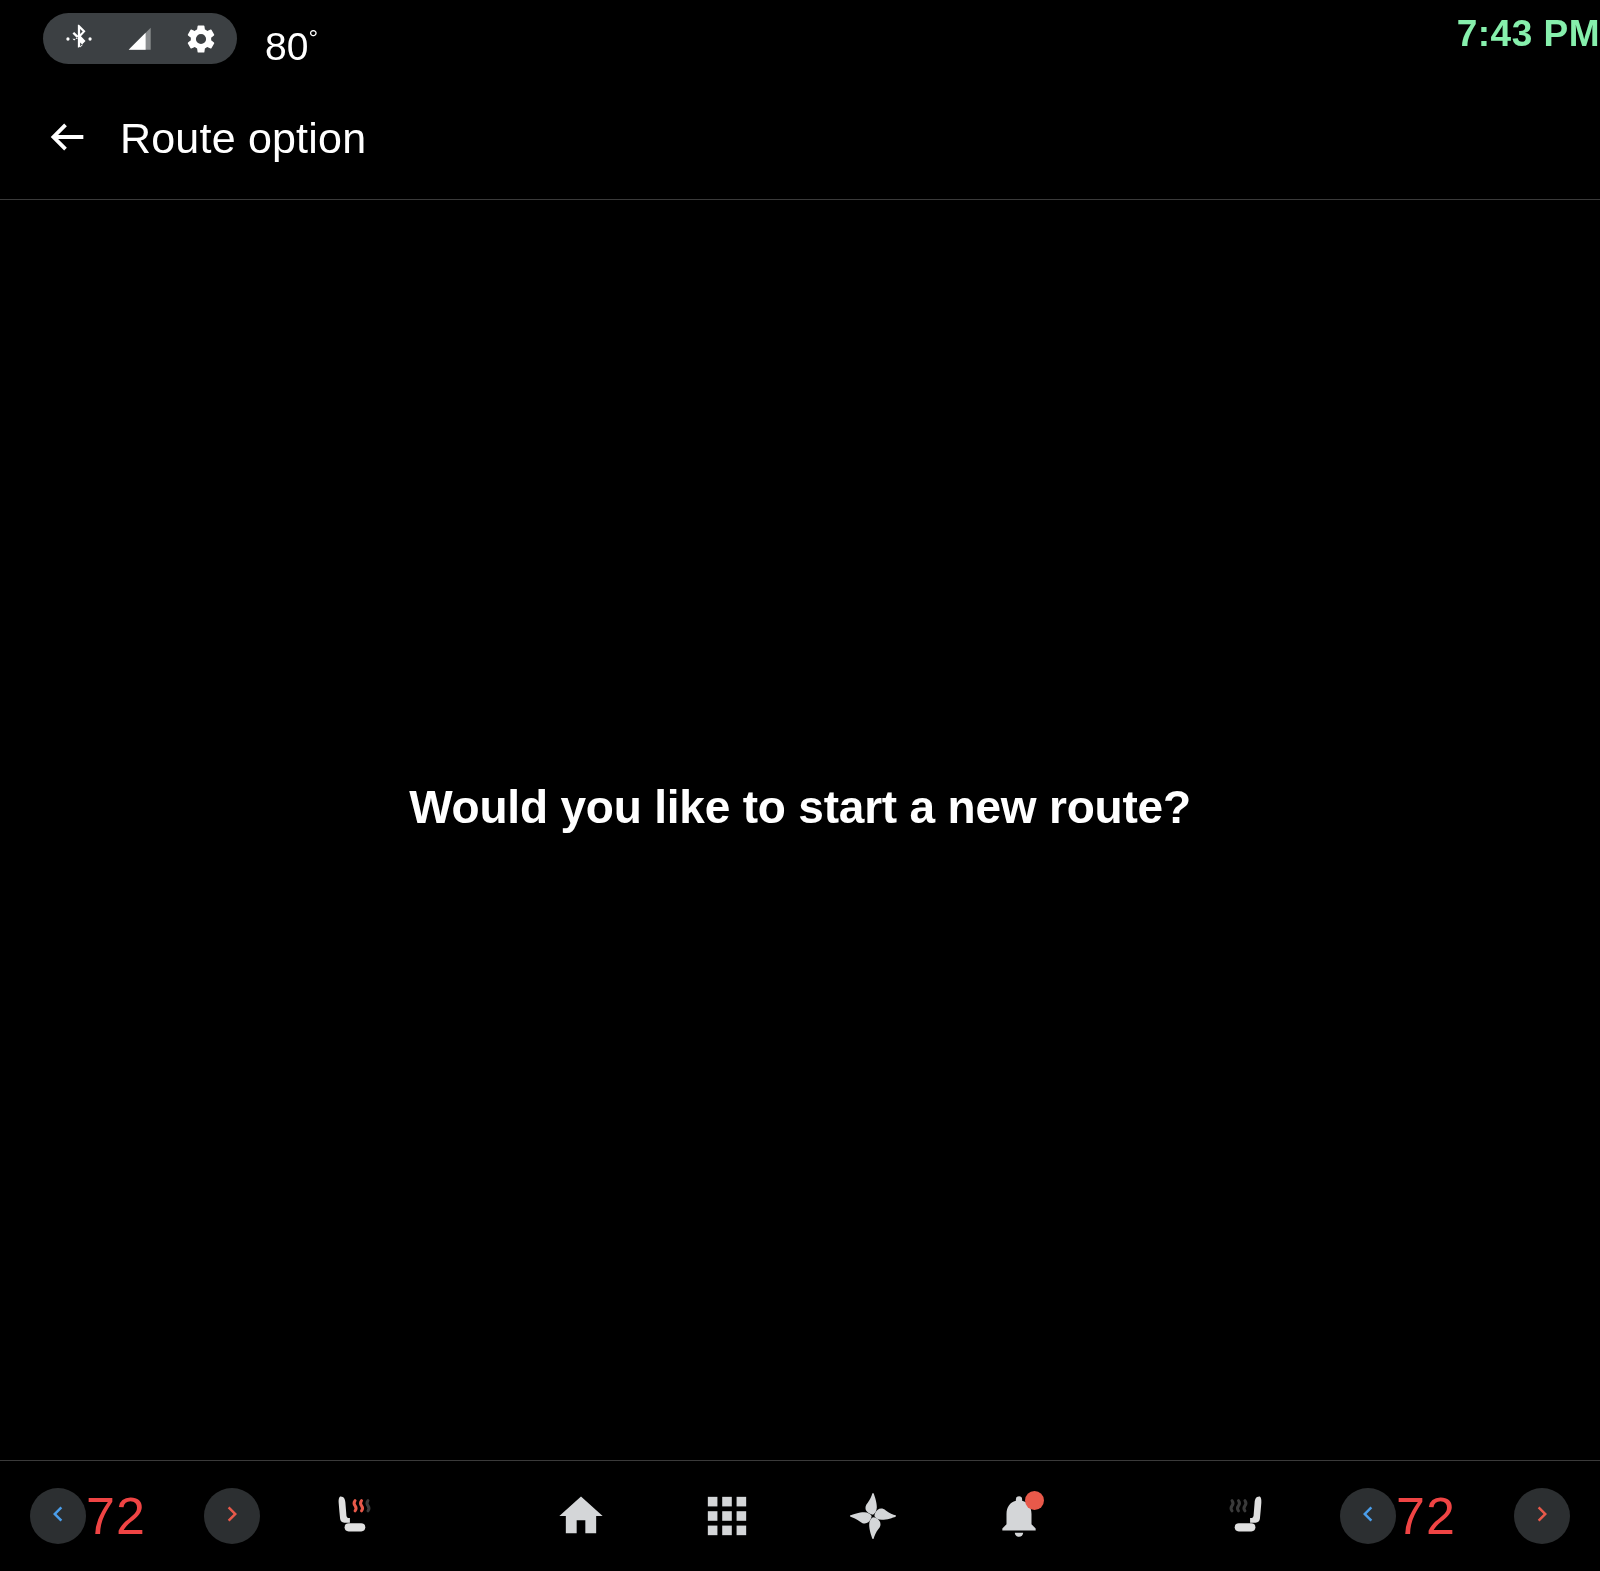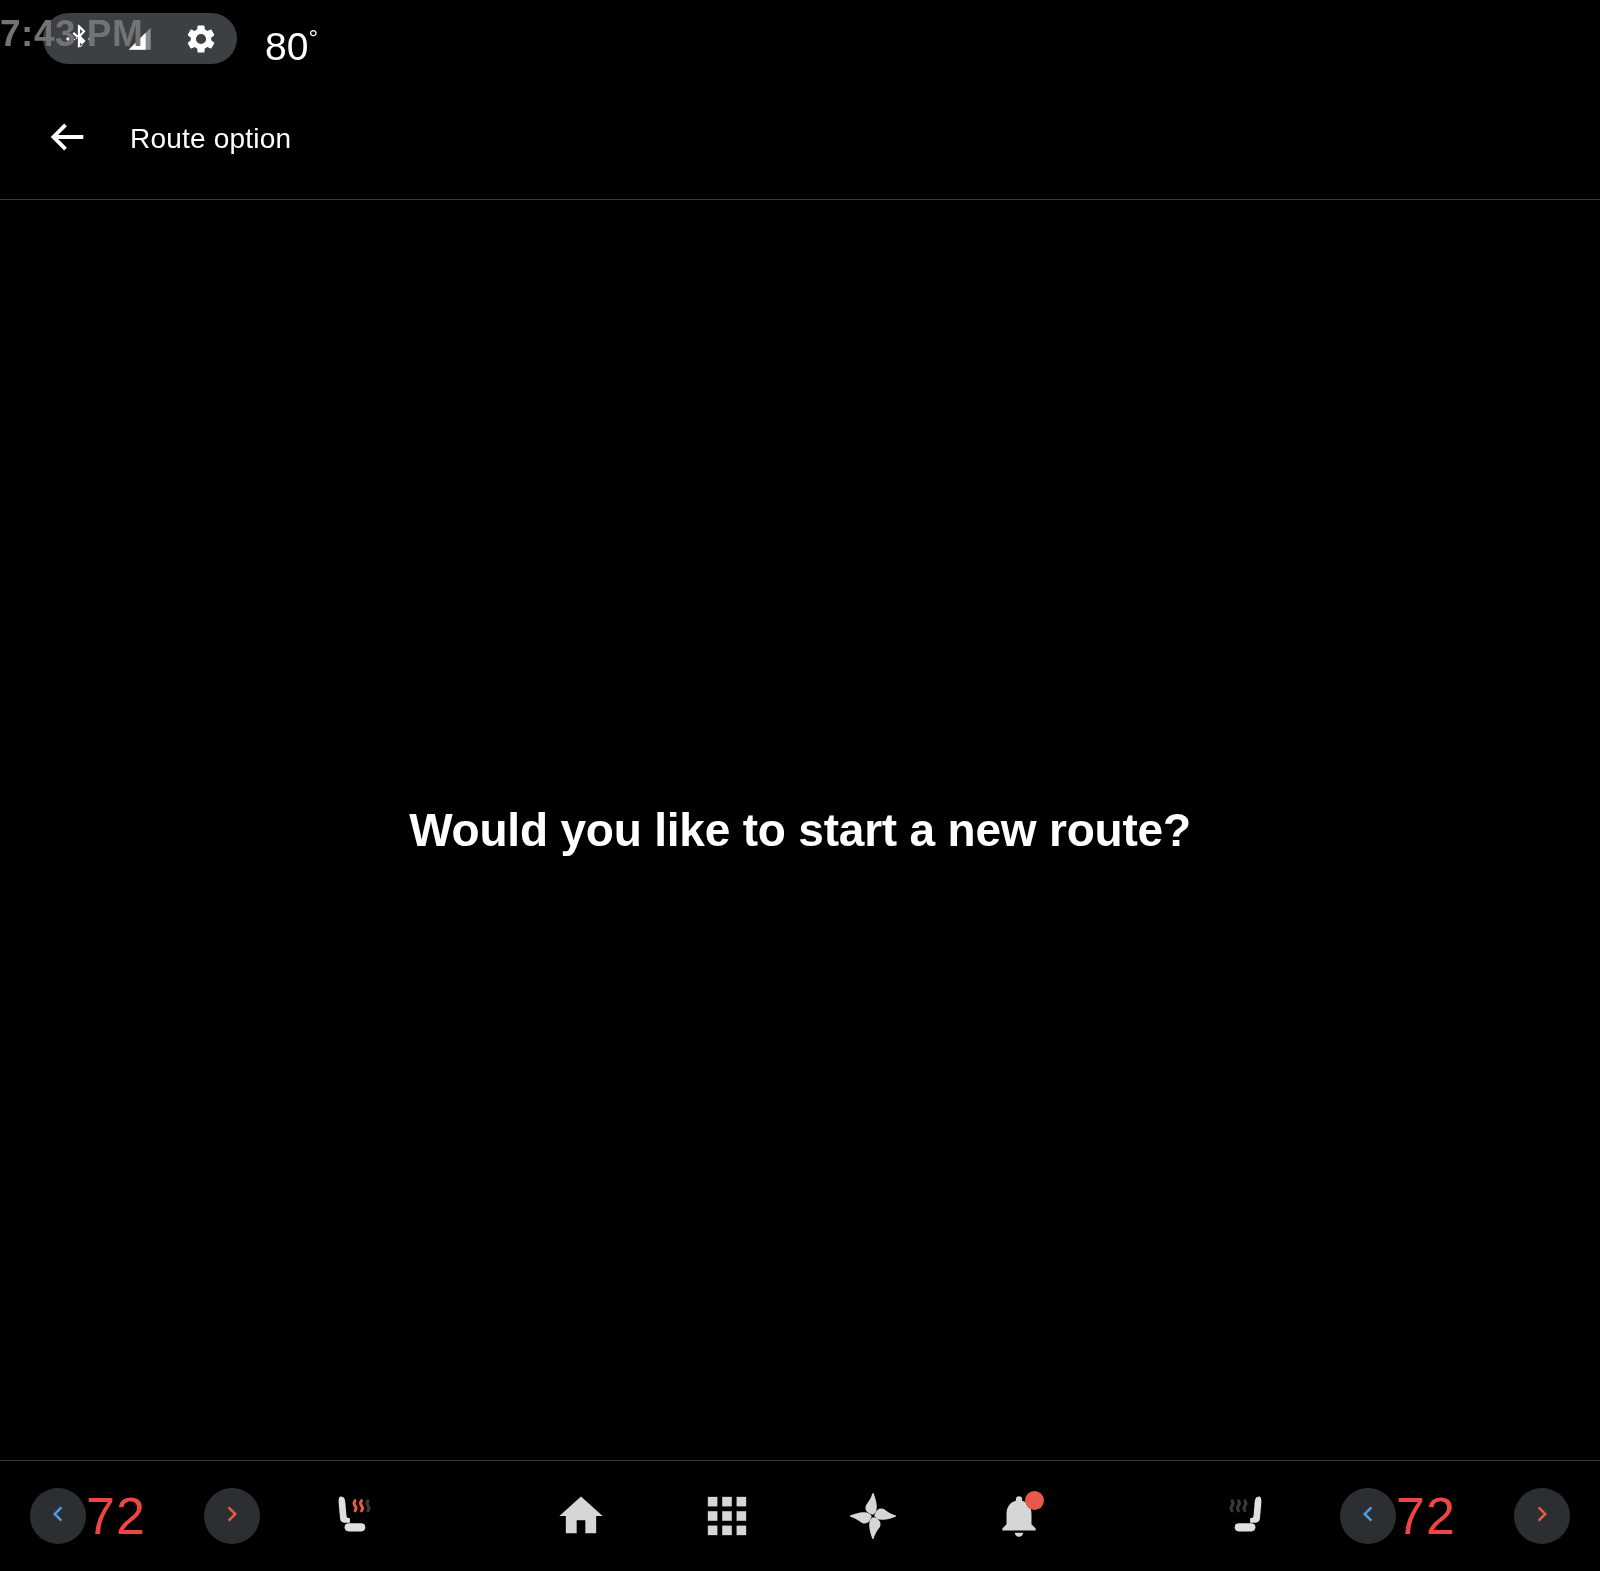--- a/index.html
+++ b/index.html
@@ -53,26 +53,26 @@
     color: #ffffff;
     letter-spacing: 0px;
     line-height: 56px;
   }
   .status-temp .deg {
     font-size: 24px;
     vertical-align: 14px;
   }
   .status-clock {
     position: absolute;
-    left: 0; right: 6px;
+    left: 0; right: 0;
     top: 13px;
-    text-align: left;
+    text-align: right;
     font-size: 37px;
     font-weight: 700;
-    color: #737373;
+    color: #86efac;
     letter-spacing: 0.5px;
   }
 
   
   .app-header {
     position: absolute;
     top: 78px; left: 0;
     width: 1600px;
     height: 121px;
     display: flex;
@@ -81,49 +81,49 @@
   .back-btn {
     width: 86px;
     height: 86px;
     margin-left: 25px;
     display: flex;
     align-items: center;
     justify-content: center;
     border-radius: 50%;
   }
   .header-title {
-    font-size: 28px;
+    font-size: 43px;
     font-weight: 400;
     color: #ffffff;
-    margin-left: 19px;
+    margin-left: 9px;
     letter-spacing: 0.2px;
   }
   .header-divider {
     position: absolute;
     top: 199px; left: 0;
     width: 1600px;
     height: 1px;
     background: #3a3a3a;
   }
 
   
   .main-content {
     position: absolute;
     top: 200px; left: 0;
     width: 1600px;
     height: 1260px;
     background: #000000;
   }
   .dialog {
     position: absolute;
-    top: 0; left: 0;
+    top: 8px; left: 0;
     width: 1600px;
     height: 1260px;
     display: flex;
-    flex-direction: row;
+    flex-direction: column;
     align-items: center;
     justify-content: center;
   }
   .dialog-message {
     font-size: 46px;
     font-weight: 700;
     color: #ffffff;
     text-align: center;
     letter-spacing: -0.2px;
     margin-bottom: 0px;

